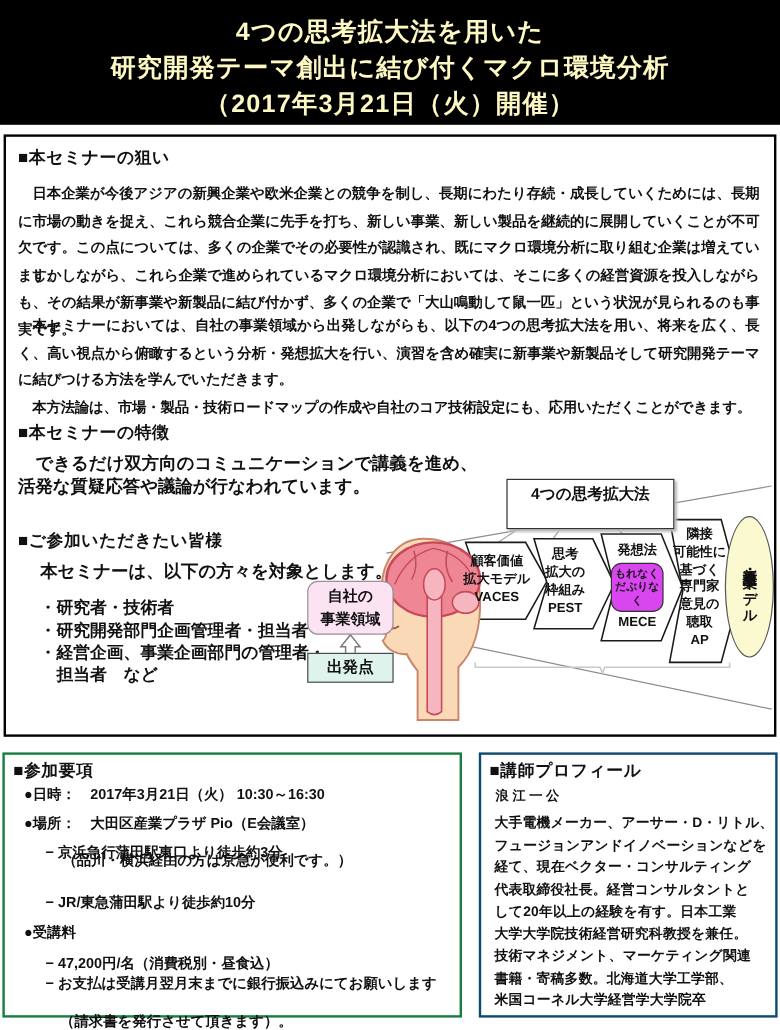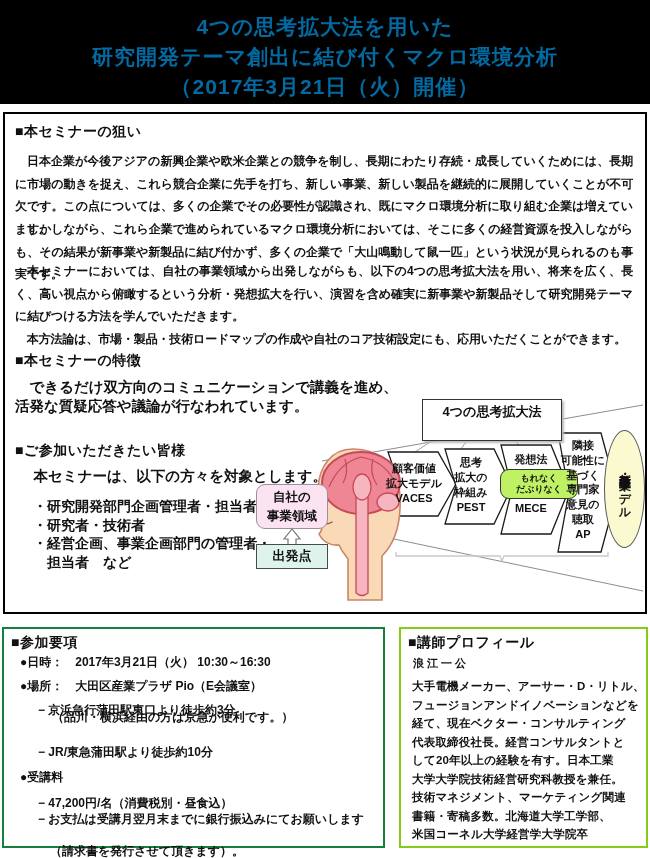--- a/index.html
+++ b/index.html
@@ -5,21 +5,21 @@
   * { margin:0; padding:0; box-sizing:border-box; }
   html,body { background:#ffffff; }
   .page {
     position:relative; width:650px; height:858px; background:#fff;
     font-family:"Liberation Sans","DejaVu Sans",sans-serif; color:#111;
     overflow:hidden;
   }
   
   .banner {
     position:absolute; left:0; top:0; width:650px; height:104px;
-    background:#000; color:#0369a1; text-align:center; padding-top:12px;
+    background:#000; color:#fef9c3; text-align:center; padding-top:12px;
   }
   .banner-line { font-size:21px; font-weight:bold; line-height:30px; letter-spacing:1px; }
 
   
   .main-box {
     position:absolute; left:3px; top:112px; width:644px; height:502px;
     border:2px solid #000; background:#fff;
   }
   .sec-h { position:absolute; font-size:14px; font-weight:bold; letter-spacing:.5px; white-space:nowrap; }
   .aim-h  { left:10px; top:9px; }
@@ -50,22 +50,22 @@
     position:absolute; left:251px; top:430px; width:72px; height:25px;
     background:#ddf3eb; border:1.5px solid #4a4a4a;
     text-align:center; font-size:13px; font-weight:bold; line-height:22px;
   }
   .chev-text { position:absolute; text-align:center; font-weight:bold; font-size:11px; line-height:15px; }
   .ct1 { left:379px; top:347px; width:60px; }
   .ct2 { left:436px; top:341px; width:60px; }
   .ct3 { left:495px; top:338px; width:62px; }
   .ct4 { left:549px; top:324px; width:58px; line-height:14.8px; }
   .mece-sub {
-    width:78px; margin:2px auto; border:1px solid #333; border-radius:9px;
-    font-size:9px; line-height:11px; font-weight:bold; padding:3px 0; background:#bef264;
+    width:44px; margin:2px auto; border:1px solid #333; border-radius:9px;
+    font-size:9px; line-height:11px; font-weight:bold; padding:3px 0; background:#d946ef;
   }
   .outcome {
     position:absolute; left:599px; top:316px; width:41px; height:118px;
     background:#fbf9d0; border:1.4px solid #555; border-radius:50%;
     display:flex; align-items:center; justify-content:center;
   }
   .outcome-label { writing-mode:vertical-rl; font-size:12px; font-weight:bold; letter-spacing:1px; }
   .macro-caption { position:absolute; left:400px; top:456px; width:200px; text-align:center; font-size:13.5px; font-weight:bold; }
 
   
@@ -79,21 +79,21 @@
   .rq1 { top:49px;  left:16px; }
   .rq2 { top:73px;  left:34px; }
   .rq3 { top:80px;  left:48px; }
   .rq4 { top:115px; left:34px; }
   .rq5 { top:140px; left:16px; }
   .rq6 { top:166px; left:34px; }
   .rq7 { top:182px; left:34px; }
   .rq8 { top:214px; left:46px; }
   .profile-box {
     position:absolute; left:399px; top:627px; width:249px; height:221px;
-    border:2px solid #84cc16; background:#fff;
+    border:2px solid #0c4a6e; background:#fff;
   }
   .prof-name { position:absolute; left:12px; top:27px; font-size:11px; font-weight:600; letter-spacing:3px; }
   .prof-bio  {
     position:absolute; left:11px; top:48px; width:236px;
     font-size:11.5px; line-height:18.5px; font-weight:600; white-space:pre-line; letter-spacing:.2px;
   }
 </style>
 </head>
 <body>
 
@@ -114,22 +114,22 @@
 
     <h2 class="sec-h feat-h">■本セミナーの特徴</h2>
     <div class="feat-lines">
       <div>　できるだけ双方向のコミュニケーションで講義を進め、</div>
       <div>活発な質疑応答や議論が行なわれています。</div>
     </div>
 
     <h2 class="sec-h aud-h">■ご参加いただきたい皆様</h2>
     <div class="aud-intro">　本セミナーは、以下の方々を対象とします。</div>
     <div class="aud-items">
+      <div>・研究者・技術者</div>
       <div>・研究開発部門企画管理者・担当者</div>
-      <div>・研究者・技術者</div>
       <div>・経営企画、事業企画部門の管理者・</div>
       <div>　担当者　など</div>
     </div>
 
     <svg class="diagram-svg" viewBox="0 0 396 225">
 
       <line x1="73" y1="66" x2="394" y2="10" stroke="#8c8c8c" stroke-width="1"></line>
       <line x1="73" y1="129" x2="394" y2="196" stroke="#8c8c8c" stroke-width="1"></line>
 
       <line x1="205" y1="31" x2="166" y2="57" stroke="#a0a0a0" stroke-width="1"></line>

